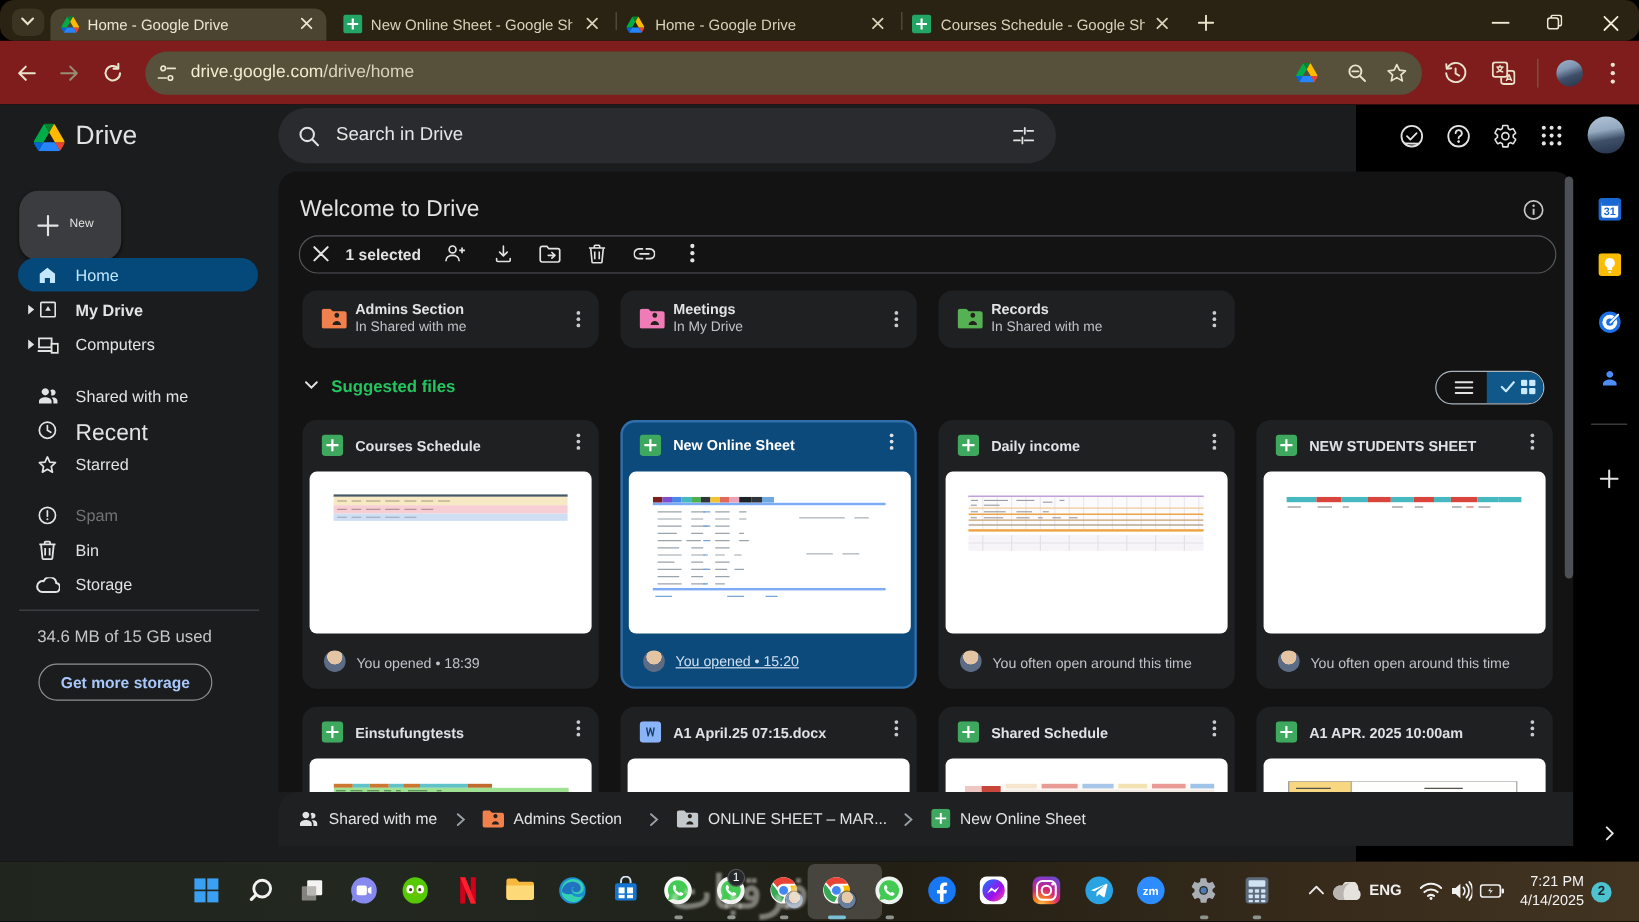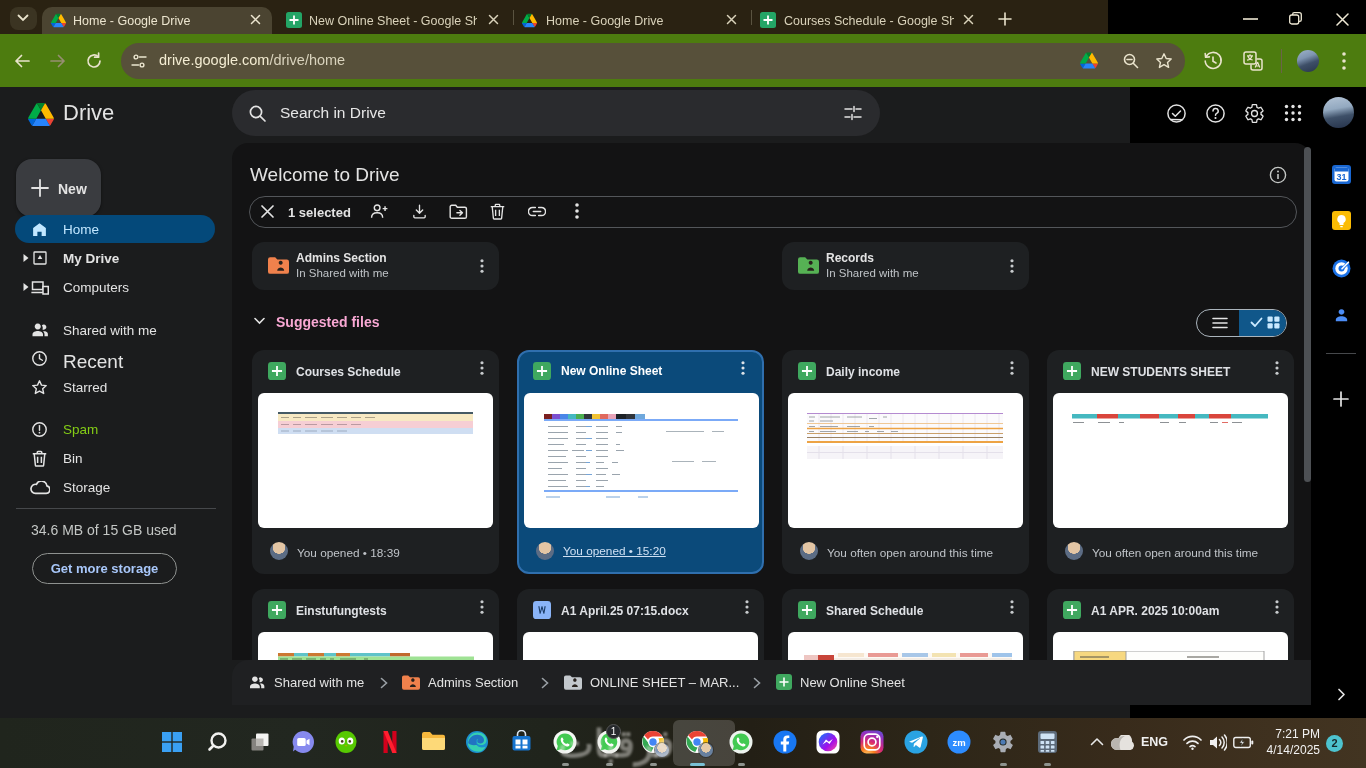--- a/index.html
+++ b/index.html
@@ -1,27 +1,27 @@
 <!DOCTYPE html>
 <html><head>
 <meta charset="utf-8">
 <style>
   * { margin:0; padding:0; box-sizing:border-box; }
   html,body { width:1366px; height:768px; overflow:hidden; background:#000; }
   body { font-family:"Liberation Sans", sans-serif; position:relative; }
   .abs { position:absolute; }
   
-  #tabbar { left:0; top:0; width:1108px; height:34px; background:#2a2212; }
+  #tabbar { left:0; top:0; width:1366px; height:34px; background:#2a2212;border-radius:12px; }
   #tsearch { left:10px; top:7px; width:27px; height:23px; background:#3b3422; border-radius:8px; }
   .tab-active { left:42px; top:7px; width:230px; height:27px; background:#4b4431; border-radius:10px 10px 0 0; }
   .tabtxt { font-size:12.5px; color:#ece5cf; white-space:nowrap; overflow:hidden; }
   .tabtxt2 { font-size:12.5px; color:#d9d2ba; white-space:nowrap; overflow:hidden; }
   .tabsep { width:1px; height:15px; background:#5a5340; top:10px; }
   
-  #toolbar { left:0; top:34px; width:1366px; height:53px; background:#4d7c0f; }
+  #toolbar { left:0; top:34px; width:1366px; height:53px; background:#7f1d1d; }
   #urlpill { left:121px; top:9px; width:1064px; height:36px; background:#57503a; border-radius:18px; }
   
   #window { left:0; top:87px; width:1130px; height:631px; background:#1b1c1d; }
   #searchpill { left:232px; top:3px; width:648px; height:46px; background:#2a2b2e; border-radius:23px; }
   #content { left:232px; top:56px; width:1079px; height:517px; background:#131314; border-radius:16px 16px 0 0; overflow:hidden; }
   #crumb { left:232px; top:573px; width:1079px; height:45px; background:#1f2022; border-radius:16px 0 0 0; }
   .card { position:absolute; width:247px; background:#1e2022; border-radius:12px; }
   .fcard { height:48px; }
   .cardtitle { font-size:12px; font-weight:bold; color:#e3e3e3; white-space:nowrap; }
   .cardsub { font-size:11.5px; color:#bfc3c7; }
@@ -212,21 +212,21 @@
         <circle cx="9" cy="15.5" r="1.7"></circle>
         <circle cx="15.5" cy="15.5" r="1.7"></circle>
       </g>
     </svg>
   <div class="abs" style="left:1323px;top:10px;width:31px;height:31px;border-radius:50%;background:linear-gradient(170deg,#b4c4d6 0%,#93a9c0 38%,#3e5068 62%,#25324a 100%);"></div>
 
   <div class="abs" style="left:16px;top:72px;width:85px;height:58px;background:#3a3c40;border-radius:16px;box-shadow:0 1px 3px rgba(0,0,0,.5);"></div>
   <svg class="abs" style="left:30px;top:91px" width="20" height="20" viewBox="0 0 20 20">
       <path d="M10 2 V18 M2 10 H18" stroke="#e3e3e3" stroke-width="1.8" stroke-linecap="round"></path>
     </svg>
-  <div class="abs" style="left:58px;top:94px;font-size:14px;font-weight:bold;color:#e3e3e3;text-align:center;">New</div>
+  <div class="abs" style="left:58px;top:94px;font-size:10px;font-weight:normal;color:#e3e3e3;text-align:center;">New</div>
 
   <div class="abs" style="left:15px;top:128px;width:200px;height:28px;background:#04497a;border-radius:14px;"></div>
   <svg class="abs" style="left:31px;top:134px" width="17" height="17" viewBox="0 0 24 24" fill="#c2e7ff">
       <path d="M12 3 L3 10 v11 h6 v-6 h6 v6 h6 V10 Z"></path>
     </svg>
   <div class="abs" style="left:63px;top:135px;font-size:13.5px;color:#c2e7ff;">Home</div>
 
   <svg class="abs" style="left:22px;top:166px" width="8" height="10" viewBox="0 0 8 10">
       <path d="M1.5 1 L6.5 5 L1.5 9 Z" fill="#e3e3e3"></path>
     </svg>
@@ -259,21 +259,21 @@
   <svg class="abs" style="left:31px;top:292px" width="17" height="17" viewBox="0 0 24 24" fill="none" stroke="#e3e3e3" stroke-width="2" stroke-linejoin="round">
       <path d="M12 2.5 L14.8 8.6 21.5 9.3 16.5 13.8 17.9 20.4 12 17 6.1 20.4 7.5 13.8 2.5 9.3 9.2 8.6 Z"></path>
     </svg>
   <div class="abs" style="left:63px;top:293px;font-size:13.5px;color:#e3e3e3;">Starred</div>
 
   <svg class="abs" style="left:31px;top:334px" width="17" height="17" viewBox="0 0 24 24" fill="none" stroke="#e3e3e3" stroke-width="2">
       <circle cx="12" cy="12" r="9.5"></circle>
       <path d="M12 6.5 V13" stroke-linecap="round"></path>
       <circle cx="12" cy="16.5" r="0.5" fill="#e3e3e3" stroke-width="1.5"></circle>
     </svg>
-  <div class="abs" style="left:63px;top:335px;font-size:13.5px;color:#84cc16;">Spam</div>
+  <div class="abs" style="left:63px;top:335px;font-size:13.5px;color:#737373;">Spam</div>
 
   <svg class="abs" style="left:32px;top:363px" width="15" height="17" viewBox="0 0 20 22" fill="none" stroke="#e3e3e3" stroke-width="2">
       <path d="M3 5 L4.5 20 a1 1 0 0 0 1 1 h9 a1 1 0 0 0 1-1 L17 5"></path>
       <path d="M1 4.5 H19 M7 4.5 V2.5 a1 1 0 0 1 1-1 h4 a1 1 0 0 1 1 1 V4.5 M7.5 8.5 V17 M12.5 8.5 V17"></path>
     </svg>
   <div class="abs" style="left:63px;top:364px;font-size:13.5px;color:#e3e3e3;">Bin</div>
 
   <svg class="abs" style="left:30px;top:394px" width="20" height="14" viewBox="0 0 24 16" fill="none" stroke="#e3e3e3" stroke-width="2">
       <path d="M6.5 14.5 a5.5 5.5 0 1 1 1.2-10.9 a6.6 6.6 0 0 1 12.6 1.9 a4.5 4.5 0 0 1 -1 8.9 z"></path>
     </svg>
@@ -329,38 +329,51 @@
           <path d="M14.5 8.6 a2.3 2.3 0 1 0 -0.01 0 z M10.5 15.5 c0-2.4 2.6-3.6 4-3.6 s4 1.2 4 3.6 z" fill="#27211c"></path>
         </svg>
       <div class="abs cardtitle" style="left:44px;top:9px;">Admins Section</div>
       <div class="abs cardsub" style="left:44px;top:25px;">In Shared with me</div>
       <svg class="abs" style="left:228px;top:17px" width="4" height="14" viewBox="0 0 4 16">
           <circle cx="2" cy="2" r="1.8" fill="#c8cbce"></circle>
           <circle cx="2" cy="8" r="1.8" fill="#c8cbce"></circle>
           <circle cx="2" cy="14" r="1.8" fill="#c8cbce"></circle>
         </svg>
     </div>
+    <div class="card fcard" style="left:285px;top:99px;">
+      <svg class="abs" style="left:16px;top:15px" width="21" height="17" viewBox="0 0 24 19">
+          <path d="M0 2.5 A2.5 2.5 0 0 1 2.5 0 H8.2 L10.7 2.6 H21.5 A2.5 2.5 0 0 1 24 5.1 V16.5 A2.5 2.5 0 0 1 21.5 19 H2.5 A2.5 2.5 0 0 1 0 16.5 Z" fill="#ef7cb6"></path>
+          <path d="M14.5 8.6 a2.3 2.3 0 1 0 -0.01 0 z M10.5 15.5 c0-2.4 2.6-3.6 4-3.6 s4 1.2 4 3.6 z" fill="#27211c"></path>
+        </svg>
+      <div class="abs cardtitle" style="left:44px;top:9px;">Meetings</div>
+      <div class="abs cardsub" style="left:44px;top:25px;">In My Drive</div>
+      <svg class="abs" style="left:228px;top:17px" width="4" height="14" viewBox="0 0 4 16">
+          <circle cx="2" cy="2" r="1.8" fill="#c8cbce"></circle>
+          <circle cx="2" cy="8" r="1.8" fill="#c8cbce"></circle>
+          <circle cx="2" cy="14" r="1.8" fill="#c8cbce"></circle>
+        </svg>
+    </div>
     <div class="card fcard" style="left:550px;top:99px;">
       <svg class="abs" style="left:16px;top:15px" width="21" height="17" viewBox="0 0 24 19">
           <path d="M0 2.5 A2.5 2.5 0 0 1 2.5 0 H8.2 L10.7 2.6 H21.5 A2.5 2.5 0 0 1 24 5.1 V16.5 A2.5 2.5 0 0 1 21.5 19 H2.5 A2.5 2.5 0 0 1 0 16.5 Z" fill="#56b154"></path>
           <path d="M14.5 8.6 a2.3 2.3 0 1 0 -0.01 0 z M10.5 15.5 c0-2.4 2.6-3.6 4-3.6 s4 1.2 4 3.6 z" fill="#27211c"></path>
         </svg>
       <div class="abs cardtitle" style="left:44px;top:9px;">Records</div>
       <div class="abs cardsub" style="left:44px;top:25px;">In Shared with me</div>
       <svg class="abs" style="left:228px;top:17px" width="4" height="14" viewBox="0 0 4 16">
           <circle cx="2" cy="2" r="1.8" fill="#c8cbce"></circle>
           <circle cx="2" cy="8" r="1.8" fill="#c8cbce"></circle>
           <circle cx="2" cy="14" r="1.8" fill="#c8cbce"></circle>
         </svg>
     </div>
 
     <svg class="abs" style="left:22px;top:174px" width="11" height="8" viewBox="0 0 11 8">
         <path d="M1 1.5 L5.5 6 L10 1.5" stroke="#e3e3e3" stroke-width="1.6" fill="none" stroke-linecap="round"></path>
       </svg>
-    <div class="abs" style="left:44px;top:171px;font-size:14px;font-weight:bold;color:#f9a8d4;">Suggested files</div>
+    <div class="abs" style="left:44px;top:171px;font-size:14px;font-weight:bold;color:#22c55e;">Suggested files</div>
     <div class="abs" style="left:964px;top:166px;width:91px;height:28px;border:1px solid #aab4bc;border-radius:14px;overflow:hidden;">
         <div style="position:absolute;right:0;top:0;width:47px;height:26px;background:#10578a;"></div>
       </div>
     <svg class="abs" style="left:980px;top:174px" width="16" height="12" viewBox="0 0 16 12">
         <path d="M1 1.5 H15 M1 6 H15 M1 10.5 H15" stroke="#e3e3e3" stroke-width="1.6" stroke-linecap="round"></path>
       </svg>
     <svg class="abs" style="left:1018px;top:173px" width="13" height="13" viewBox="0 0 13 13">
         <path d="M1.5 6.5 L5 10 L11.5 2.5" stroke="#c9e9ff" stroke-width="1.8" fill="none" stroke-linecap="round" stroke-linejoin="round"></path>
       </svg>
     <svg class="abs" style="left:1035px;top:173px" width="13" height="13" viewBox="0 0 13 13" fill="#c9e9ff">

